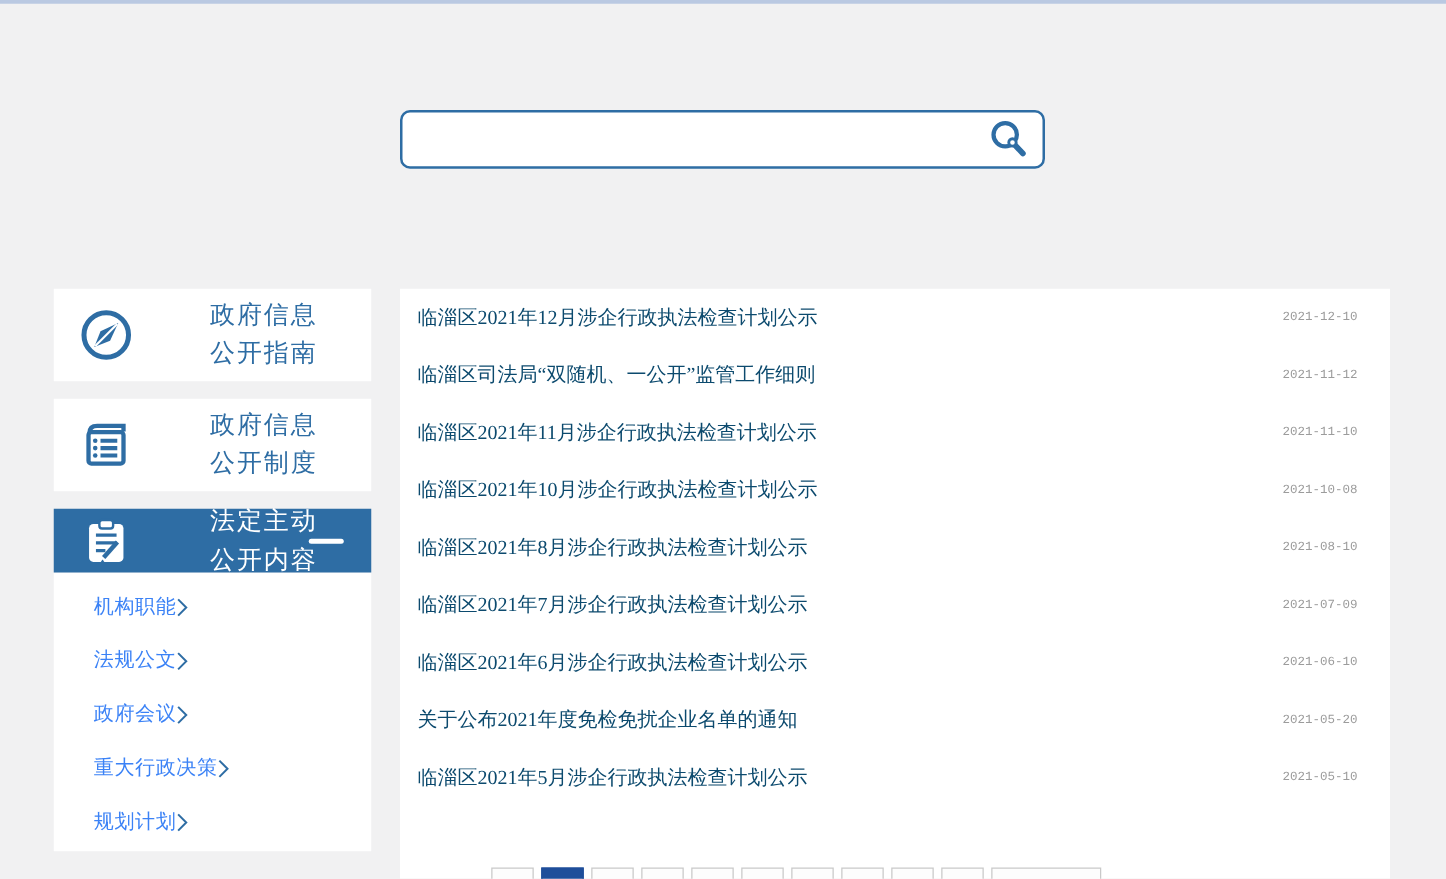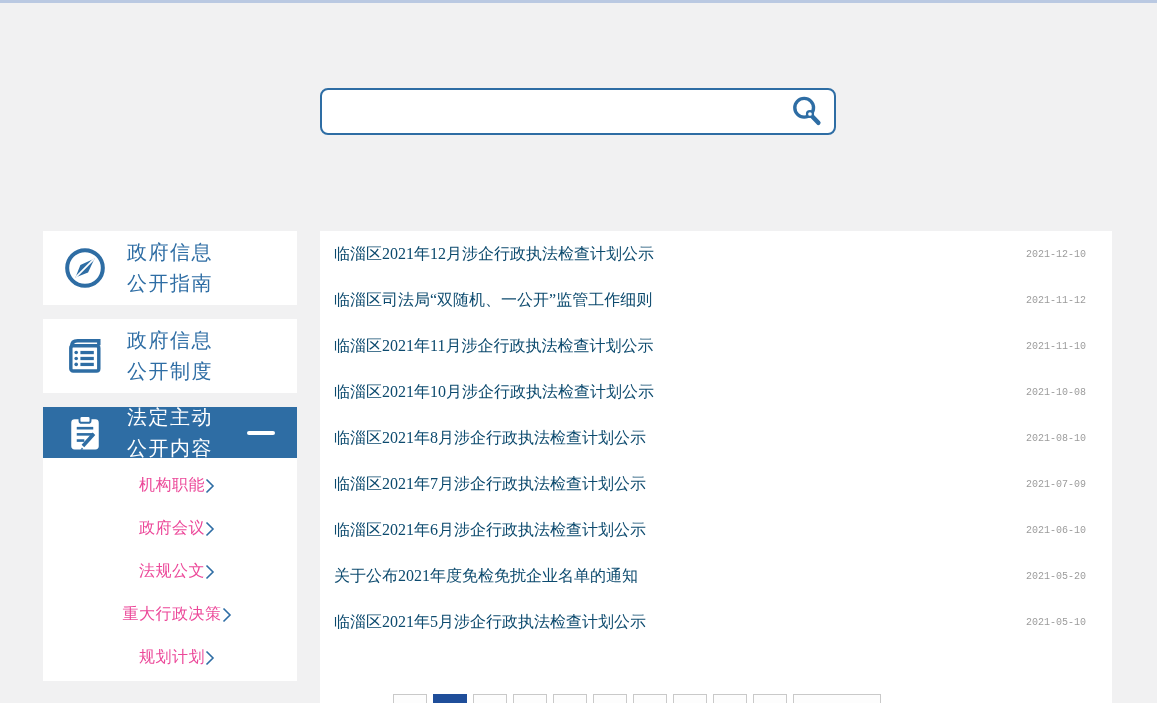--- a/index.html
+++ b/index.html
@@ -28,32 +28,32 @@
   }
 
   
   .sidebar { position:absolute; left:43px; top:231px; width:254px; }
   .nav-card {
     height:74px; background:#fff; margin-bottom:14px;
     display:flex; align-items:center; cursor:pointer;
   }
   .nav-icon { width:84px; display:flex; justify-content:center; }
   .nav-label {
-    font-size:20px; line-height:31px; letter-spacing:1.5px; color:#2e6da4;
+    font-size:20px; line-height:31px; letter-spacing:1.5px; color:#2e6da4;margin-left:41px;
   }
   .nav-card.active { height:51px; margin-bottom:0; background:#2e6da4; position:relative; }
   .nav-card.active .nav-label { color:#fff; }
   .minus {
     position:absolute; right:22px; top:50%; margin-top:-2px;
     width:28px; height:4px; background:#fff; border-radius:2px;
   }
   .submenu { background:#fff; height:223px; padding-top:6px; }
   .submenu-item {
-    height:43px; display:flex; align-items:center; justify-content:center;
-    padding:0 18px 0 32px; font-size:16px; color:#ec4899; cursor:pointer;
+    height:43px; display:flex; align-items:center; justify-content:flex-start;
+    padding:0 18px 0 32px; font-size:16px; color:#3b82f6; cursor:pointer;
     letter-spacing:0.5px;
   }
   .chev { display:flex; align-items:center; }
 
   
   .panel {
     position:absolute; left:320px; top:231px; width:792px; height:472px;
     background:#fff;
   }
   .row {
@@ -155,29 +155,29 @@
   <nav class="submenu">
     <div class="submenu-item">
       <span>机构职能</span>
       <span class="chev">
         <svg width="10" height="16" viewBox="0 0 10 16">
             <path d="M1.5 1.5 L8 8 L1.5 14.5" stroke="#2e6da4" stroke-width="1.6" fill="none"></path>
           </svg>
       </span>
     </div>
     <div class="submenu-item">
+      <span>法规公文</span>
+      <span class="chev">
+        <svg width="10" height="16" viewBox="0 0 10 16">
+            <path d="M1.5 1.5 L8 8 L1.5 14.5" stroke="#2e6da4" stroke-width="1.6" fill="none"></path>
+          </svg>
+      </span>
+    </div>
+    <div class="submenu-item">
       <span>政府会议</span>
-      <span class="chev">
-        <svg width="10" height="16" viewBox="0 0 10 16">
-            <path d="M1.5 1.5 L8 8 L1.5 14.5" stroke="#2e6da4" stroke-width="1.6" fill="none"></path>
-          </svg>
-      </span>
-    </div>
-    <div class="submenu-item">
-      <span>法规公文</span>
       <span class="chev">
         <svg width="10" height="16" viewBox="0 0 10 16">
             <path d="M1.5 1.5 L8 8 L1.5 14.5" stroke="#2e6da4" stroke-width="1.6" fill="none"></path>
           </svg>
       </span>
     </div>
     <div class="submenu-item">
       <span>重大行政决策</span>
       <span class="chev">
         <svg width="10" height="16" viewBox="0 0 10 16">

